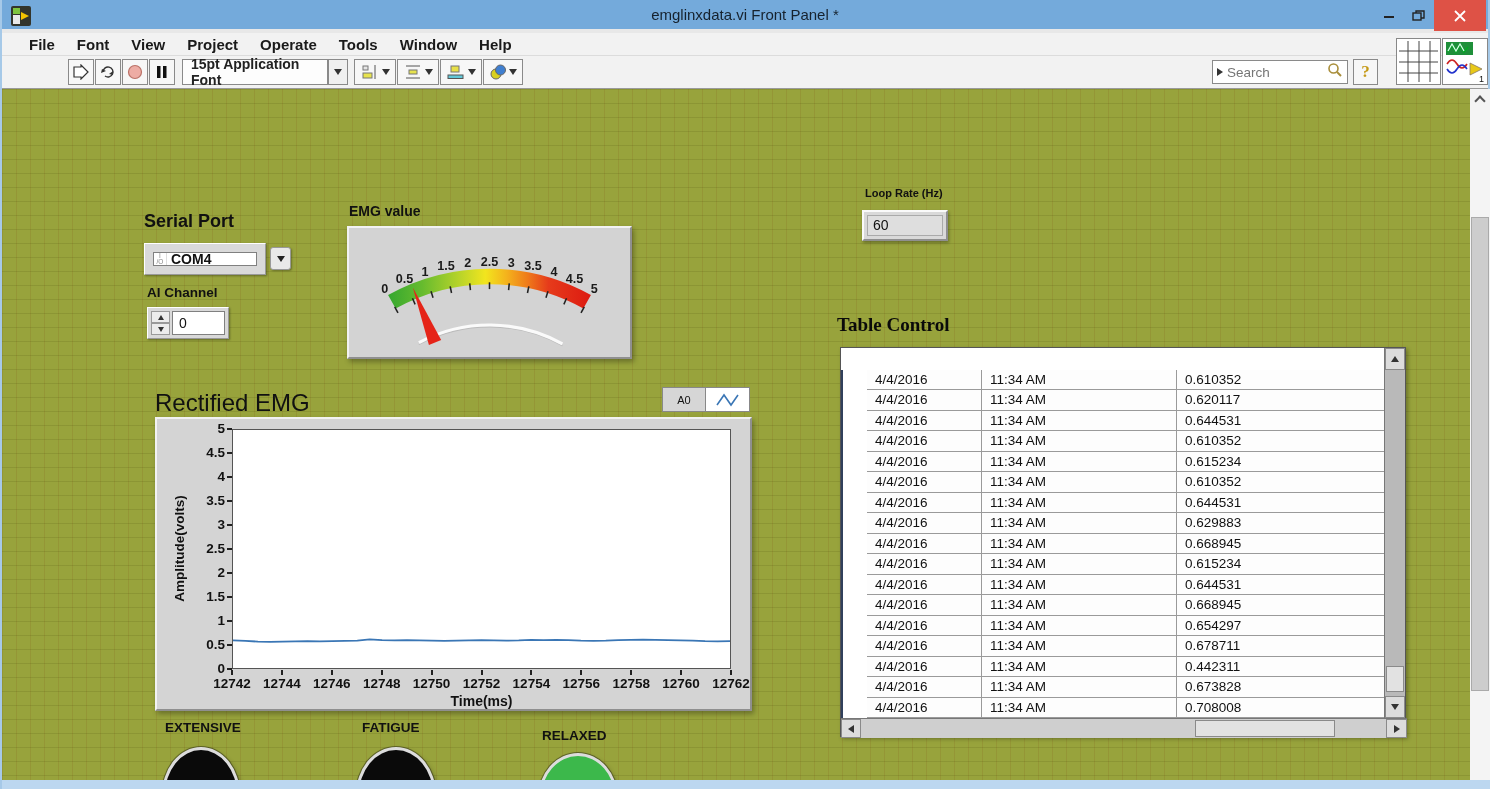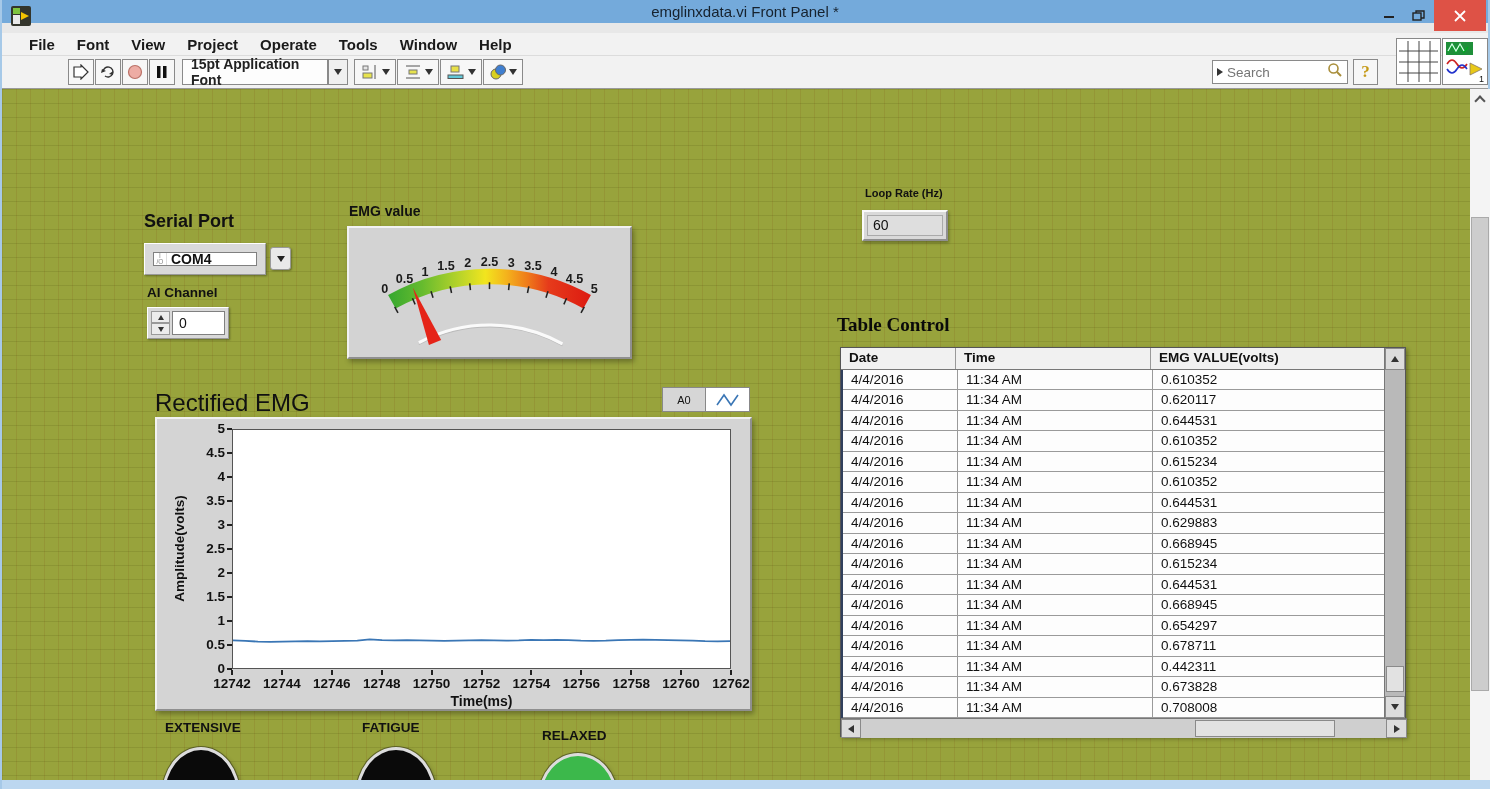--- a/index.html
+++ b/index.html
@@ -1,20 +1,20 @@
 <!DOCTYPE html>
 <html><head>
 <meta charset="utf-8">
 <style>
   * { margin:0; padding:0; box-sizing:border-box; }
   html,body { width:1490px; height:789px; overflow:hidden; font-family:"Liberation Sans",sans-serif; }
   #window { position:relative; width:1490px; height:789px; background:#e8e8e8;
             border-left:2px solid #a6c9e8; border-right:2px solid #a6c9e8; }
   
-  #titlebar { position:absolute; left:0; top:0; width:100%; height:23px; background:#74aadb;
+  #titlebar { position:absolute; left:0; top:0; width:100%; height:29px; background:#74aadb;
               display:flex; align-items:center;justify-content:center; }
   #app-icon { position:absolute; left:9px; top:6px; }
   #title-text { width:100%; text-align:center; font-size:15px; color:#16222e; }
   .winbtn { position:absolute; top:0; height:31px; display:flex; align-items:center; justify-content:center; }
   #btn-min { left:1372px; width:30px; }
   #btn-restore { left:1402px; width:29px; }
   #btn-close { left:1432px; width:52px; background:#de5246; }
   
   #menubar { position:absolute; left:0; top:33px; width:100%; height:23px; background:#f2f2f2;
              display:flex; align-items:center; padding-left:16px; border-bottom:1px solid #dcdcdc; }
@@ -106,21 +106,21 @@
   #xlabel { position:absolute; left:75px; top:274px; width:499px; text-align:center; font-size:14px;
             font-weight:600; color:#111; }
   
   #table-title { position:absolute; left:835px; top:225px; font-family:"Liberation Serif",serif;
                  font-weight:bold; font-size:19px; color:#0a0a0a; }
   #table { position:absolute; left:838px; top:258px; width:566px; height:390px; border:1px solid #555;
            background:#fff; box-shadow:2px 2px 4px rgba(0,0,0,.3); }
   #table-header { display:flex; height:22px; background:#f1f1f1; border-bottom:1px solid #777; }
   .hcell { font-size:13.5px; font-weight:600; color:#111; padding:2px 0 0 8px; border-right:1px solid #999; overflow:hidden; }
   #table-body { position:absolute; left:0; top:22px; width:545px; height:348px; display:flex; flex-direction:column;
-                border-left:2px solid #31405c; }
+                border-left:2px solid #31405c;padding-left:24px; }
   .trow { flex:1; display:flex; border-bottom:1px solid #9a9a9a; background:#fdfdfd; }
   .tcell { font-size:13.5px; color:#111; padding:2px 0 0 8px; border-right:1px solid #9a9a9a; overflow:hidden; }
   .c0 { width:115px; } .c1 { width:195px; } .c2 { flex:1; }
   #vscroll { position:absolute; right:0; top:0; width:21px; height:370px; background:#b9b9b9; border-left:1px solid #777; }
   .scroll-btn { background:#dcdcdc; border:1px solid #8a8a8a; display:flex; align-items:center; justify-content:center; }
   #vs-up { position:absolute; top:0; left:0; width:20px; height:22px; }
   #vs-thumb { position:absolute; top:318px; left:1px; width:18px; height:26px; background:#e2e2e2; border:1px solid #8a8a8a; }
   #vs-down { position:absolute; top:348px; left:0; width:20px; height:22px; }
   #hscroll { position:absolute; left:0; top:370px; width:566px; height:20px; background:#cfcfcf; border-top:1px solid #777; }
   #hs-left { position:absolute; left:0; top:0; width:20px; height:19px; }
@@ -410,25 +410,20 @@
         <div class="xtick-label" style="left: 444.2px;">12758</div>
         <div class="xtick-dash" style="left: 473.2px;"></div>
         <div class="xtick-label" style="left: 494.1px;">12760</div>
         <div class="xtick-dash" style="left: 523.1px;"></div>
         <div class="xtick-label" style="left: 544px;">12762</div>
         <div class="xtick-dash" style="left: 573px;"></div>
       </div>
 
     <div id="table-title">Table Control</div>
     <div id="table">
-      <div id="table-header">
-          <div class="hcell c0">Date</div>
-          <div class="hcell c1">Time</div>
-          <div class="hcell c2">EMG VALUE(volts)</div>
-        </div>
       <div id="table-body">
           <div class="trow">
             <div class="tcell c0">4/4/2016</div>
             <div class="tcell c1">11:34 AM</div>
             <div class="tcell c2">0.610352</div>
           </div>
           <div class="trow">
             <div class="tcell c0">4/4/2016</div>
             <div class="tcell c1">11:34 AM</div>
             <div class="tcell c2">0.620117</div>

